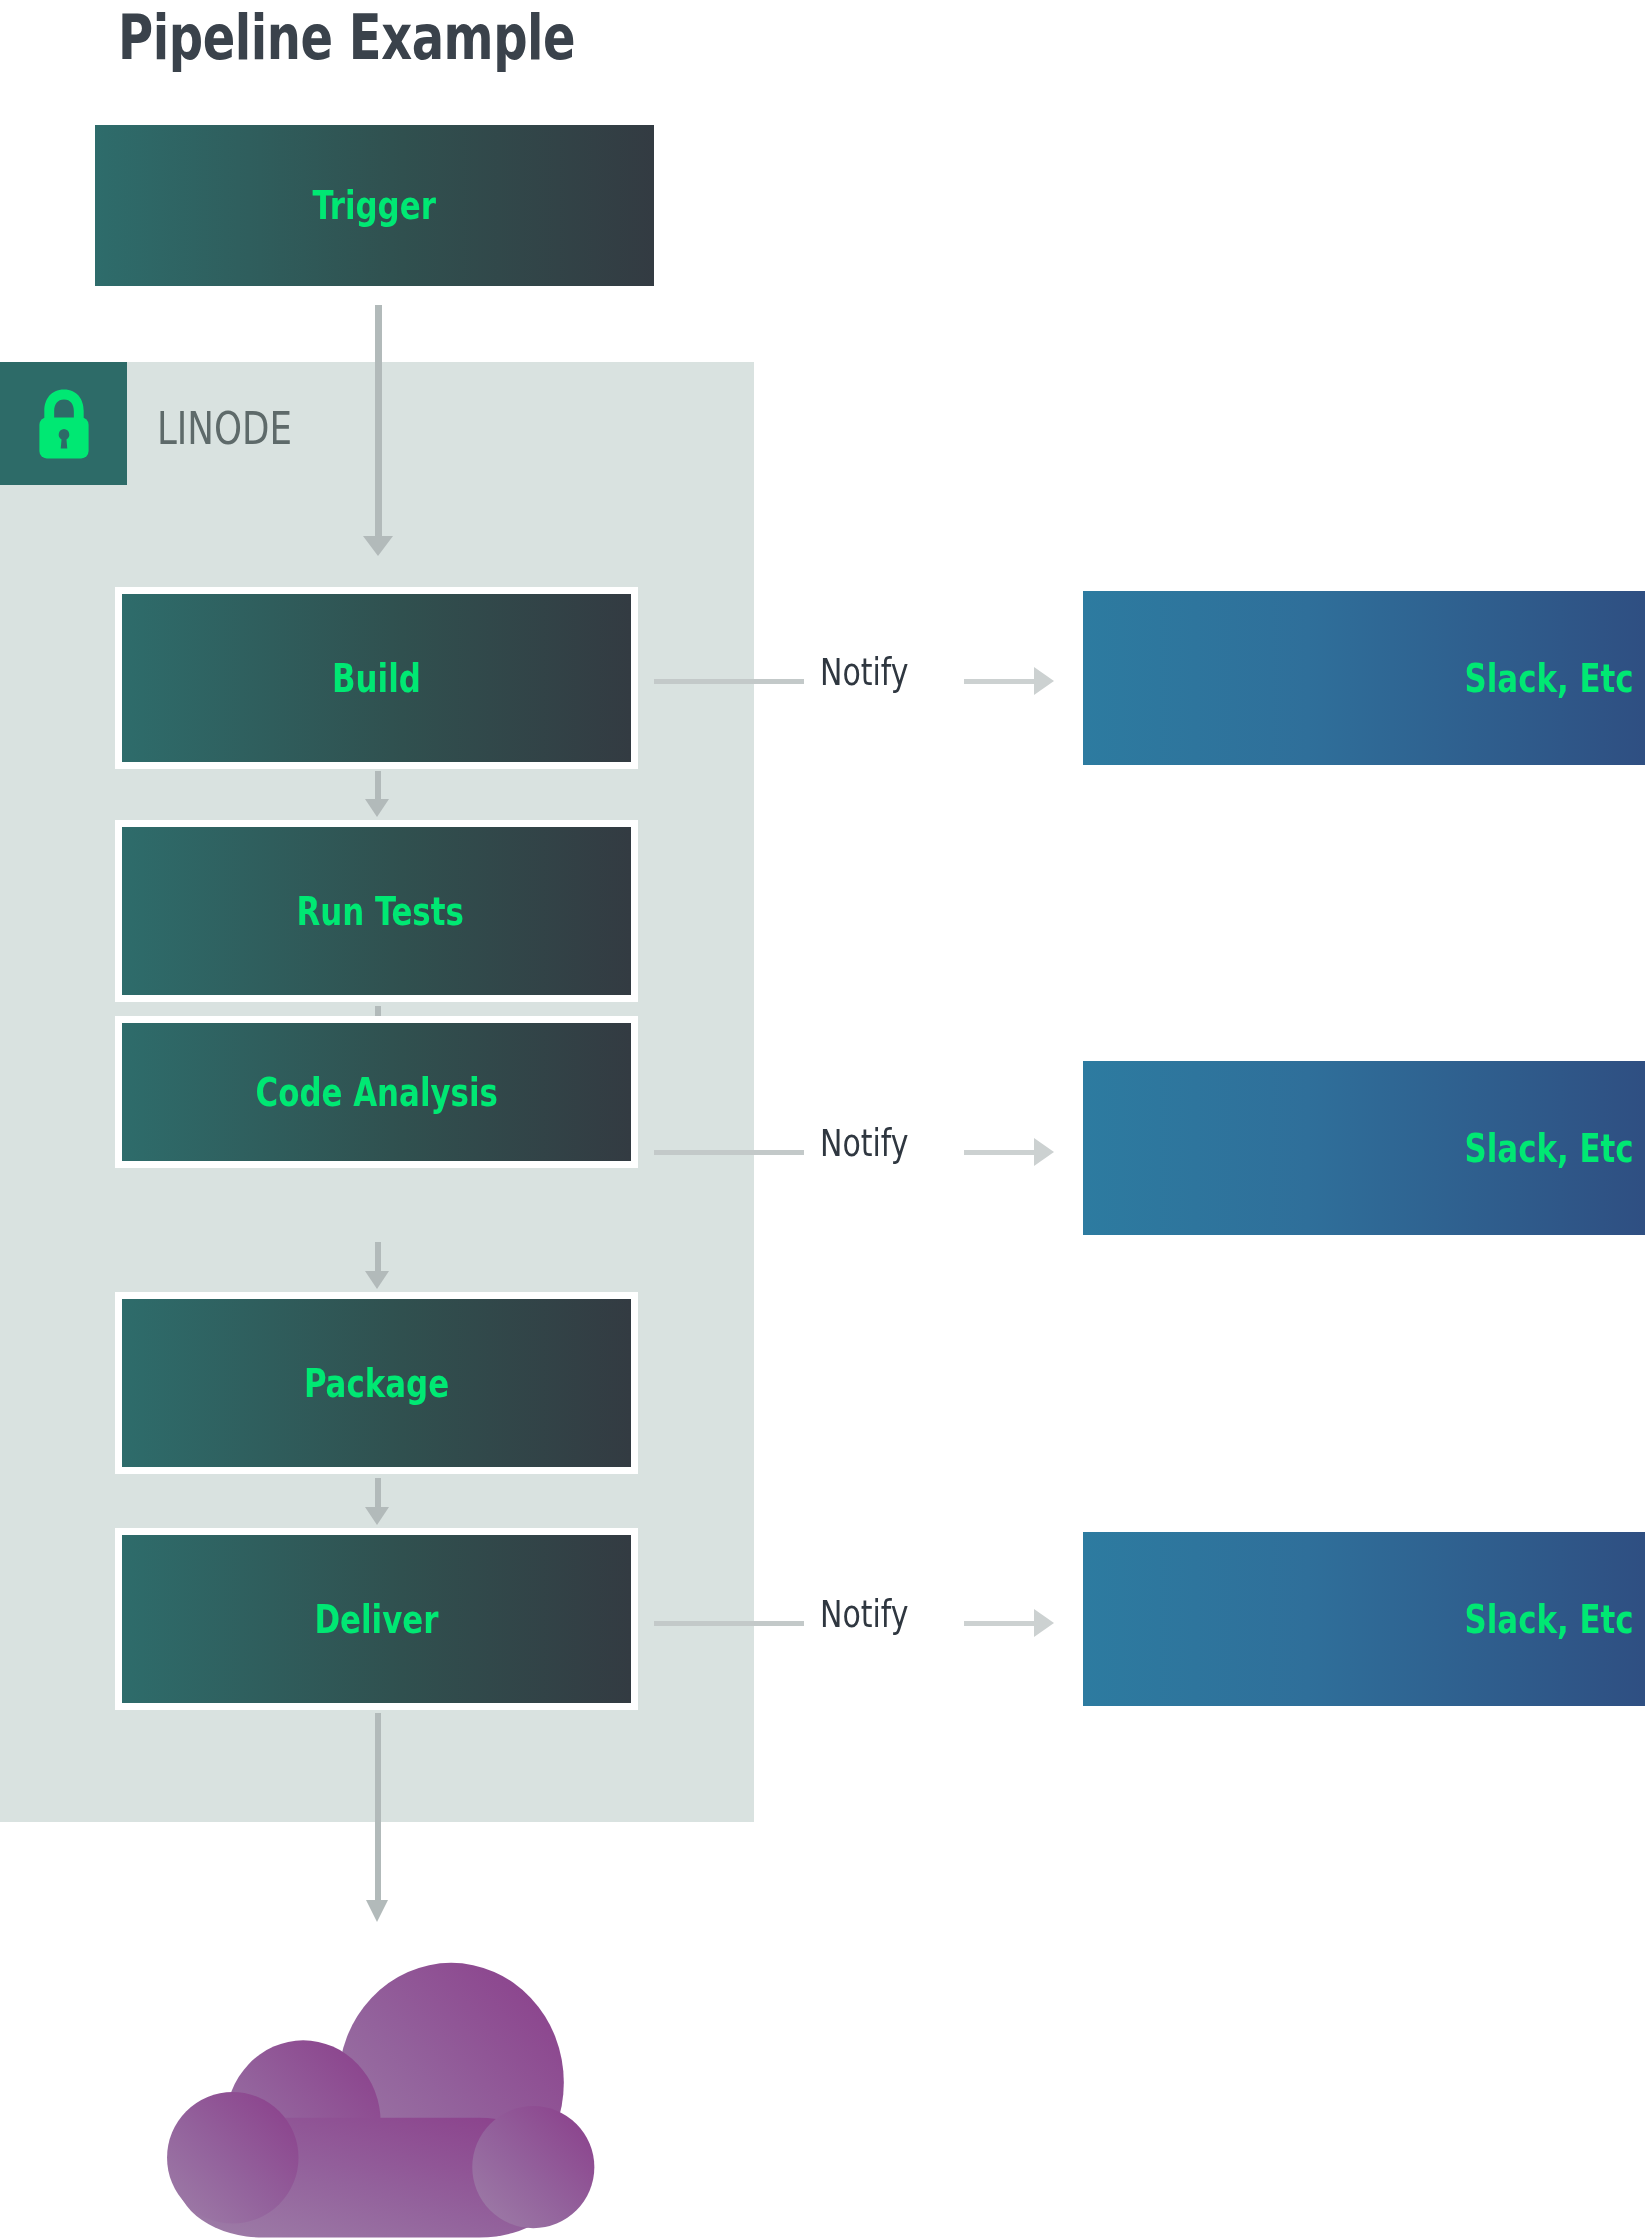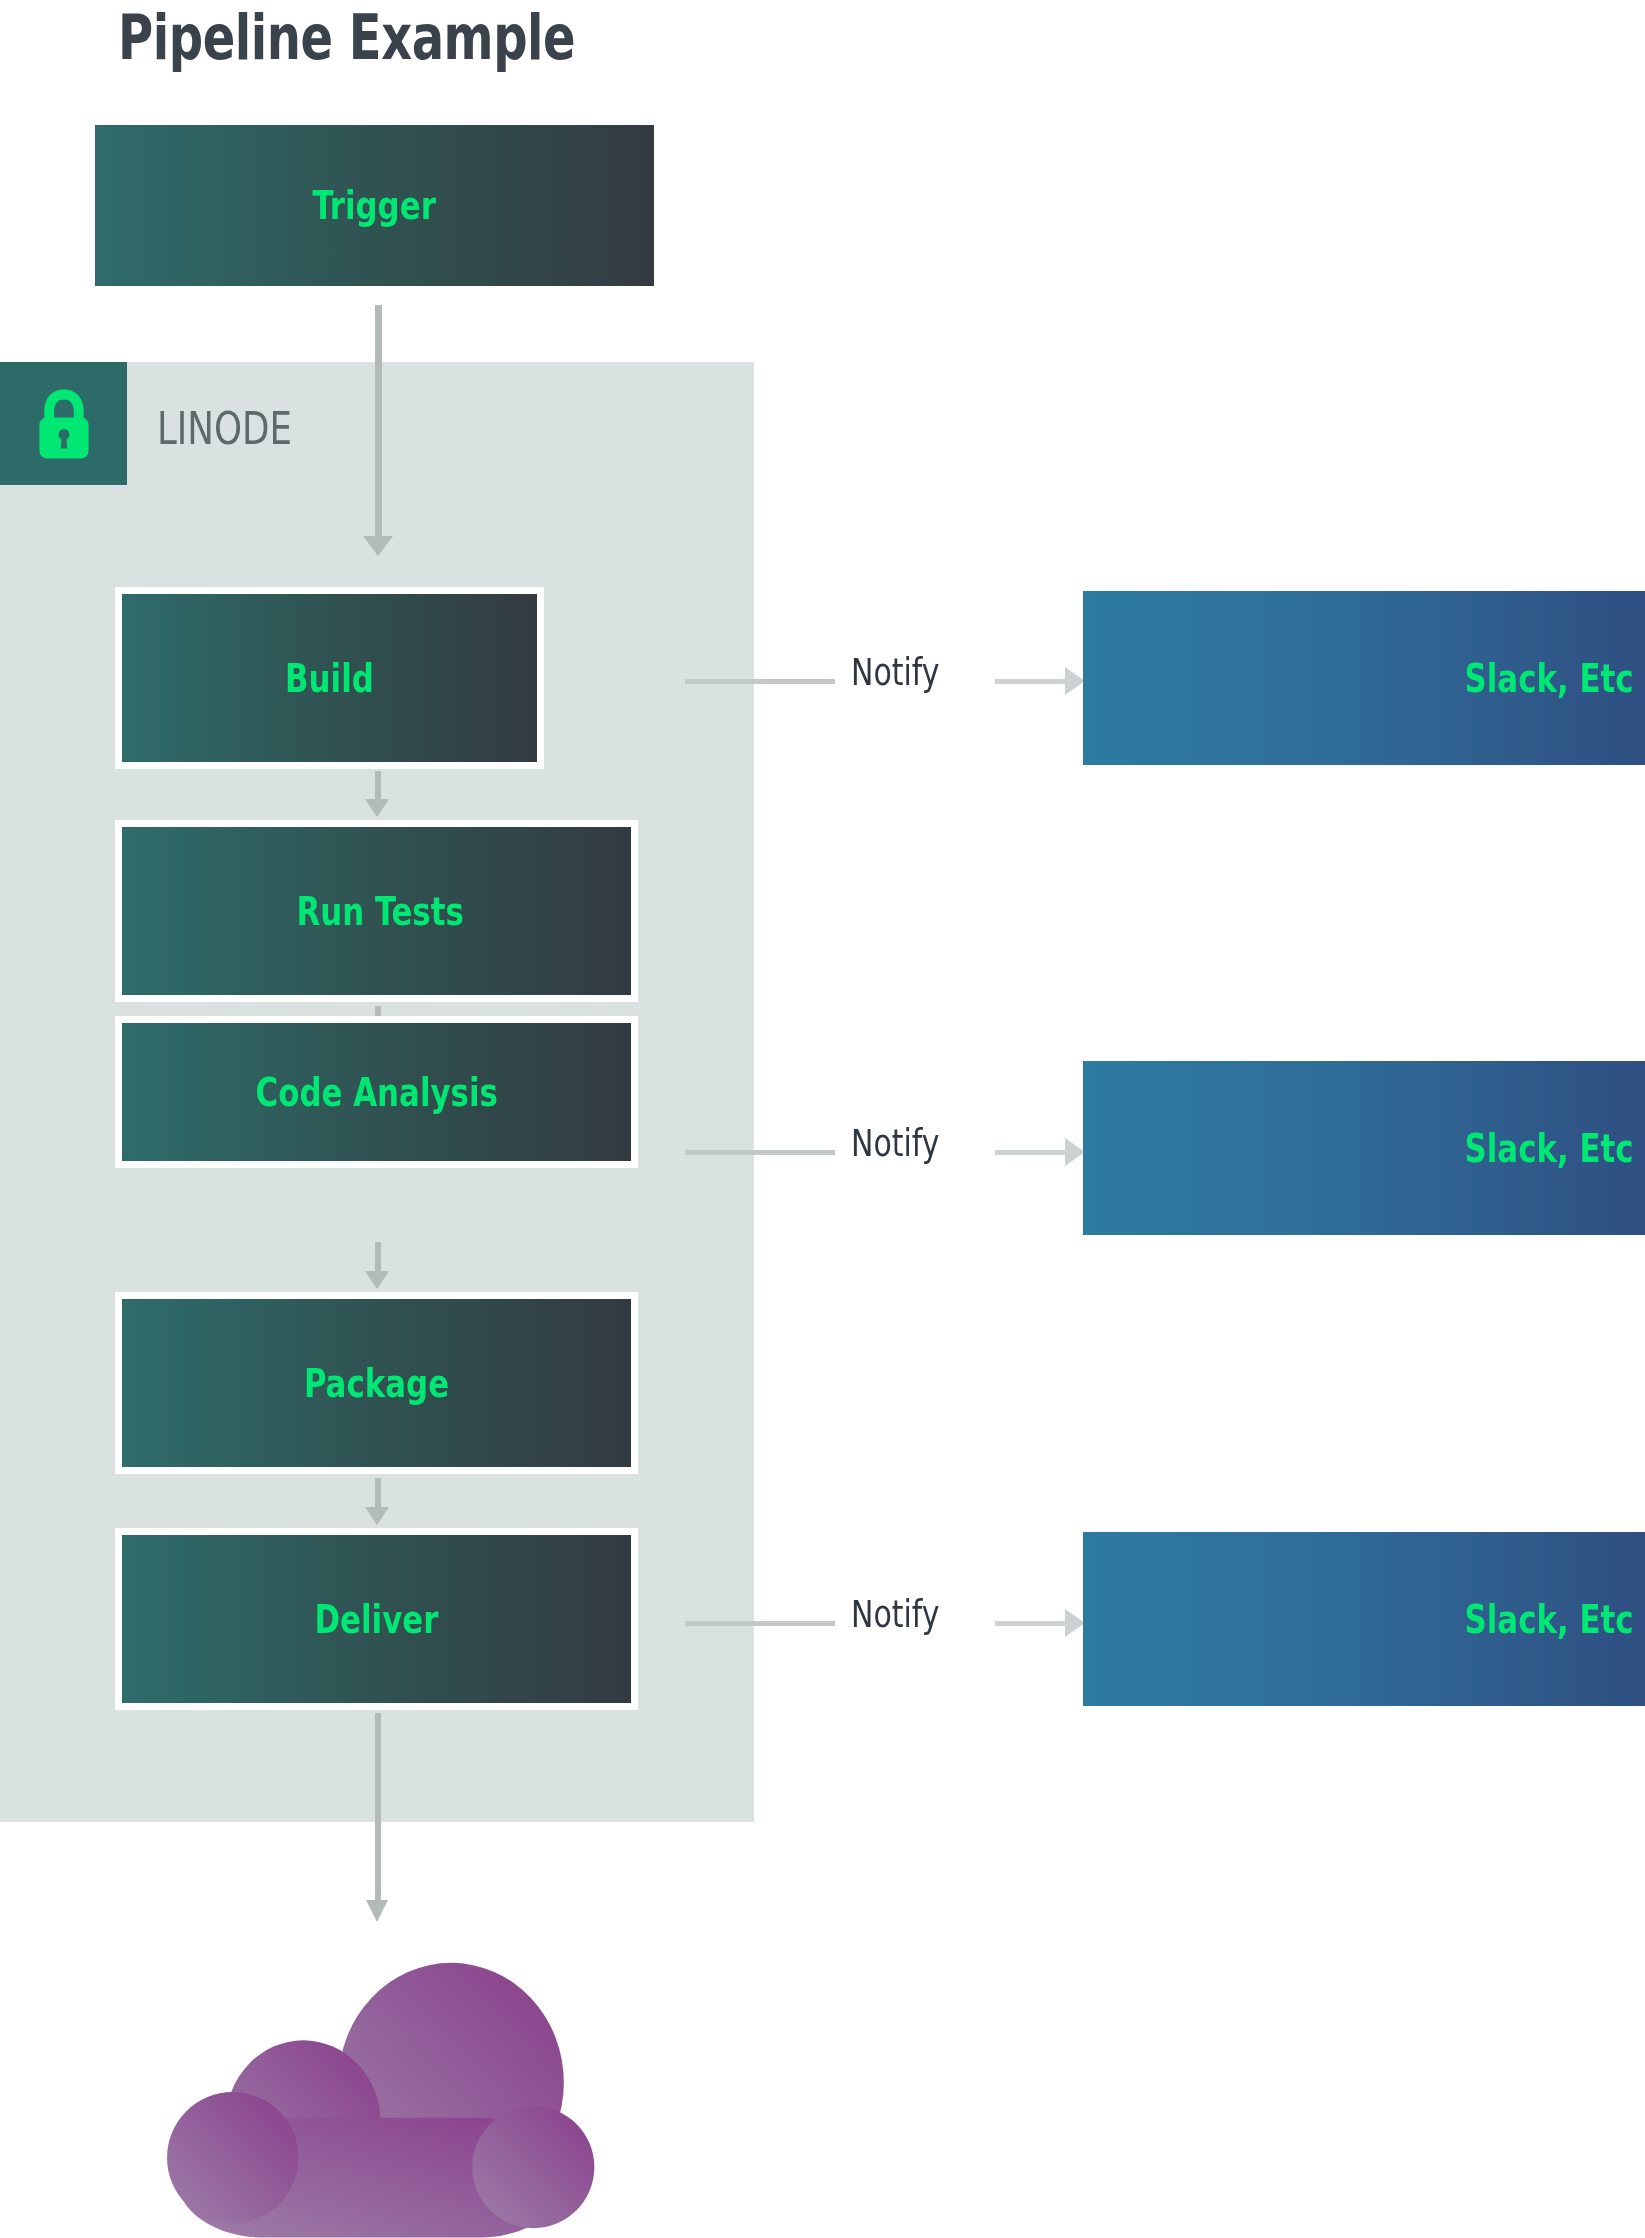--- a/index.html
+++ b/index.html
@@ -69,21 +69,21 @@
     font-size: 39px;
     font-family: "DejaVu Sans Condensed", "DejaVu Sans", sans-serif;
     transform: scaleX(0.88);
     white-space: nowrap;
   }
 
   
   #box-trigger { left: 95px; top: 125px; width: 559px; height: 161px; }
 
   
-  #box-build         { left: 115px; top: 587px; width: 429px; height: 182px; justify-content: center; }
+  #box-build         { left: 115px; top: 587px; width: 523px; height: 182px; justify-content: center; }
   #box-run-tests     { left: 115px; top: 820px; width: 523px; height: 182px; padding-left: 8px; }
   #box-code-analysis { left: 115px; top: 1016px; width: 523px; height: 152px; }
   #box-package       { left: 115px; top: 1292px; width: 523px; height: 182px; }
   #box-deliver       { left: 115px; top: 1528px; width: 523px; height: 182px; }
 
   
   .notify-box {
     position: absolute;
     left: 1083px;
     width: 562px; height: 174px;
@@ -96,21 +96,21 @@
     font-size: 39px;
     font-family: "DejaVu Sans Condensed", "DejaVu Sans", sans-serif;
     transform: scaleX(0.88);
     white-space: nowrap;
   }
   #notify-box-0 { top: 591px; }
   #notify-box-1 { top: 1061px; }
   #notify-box-2 { top: 1532px; }
 
   
-  .notify-row { position: absolute; left: 685px; width: 404px; height: 14px; }
+  .notify-row { position: absolute; left: 654px; width: 404px; height: 14px; }
   #notify-row-0 { top: 674px; }
   #notify-row-1 { top: 1145px; }
   #notify-row-2 { top: 1616px; }
   .notify-line-a {
     position: absolute; left: 0px; top: 4.7px;
     width: 150px; height: 5.6px; background: #c3c9c9;
   }
   .notify-word {
     position: absolute; left: 166px; top: -23.5px;
     font-size: 37px; color: #2f3740;

